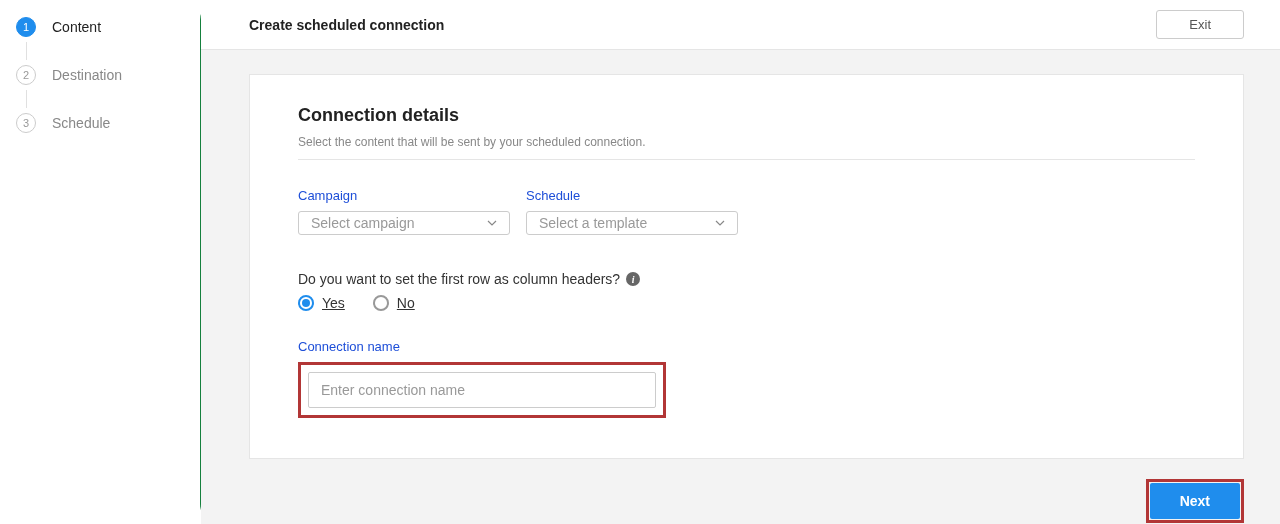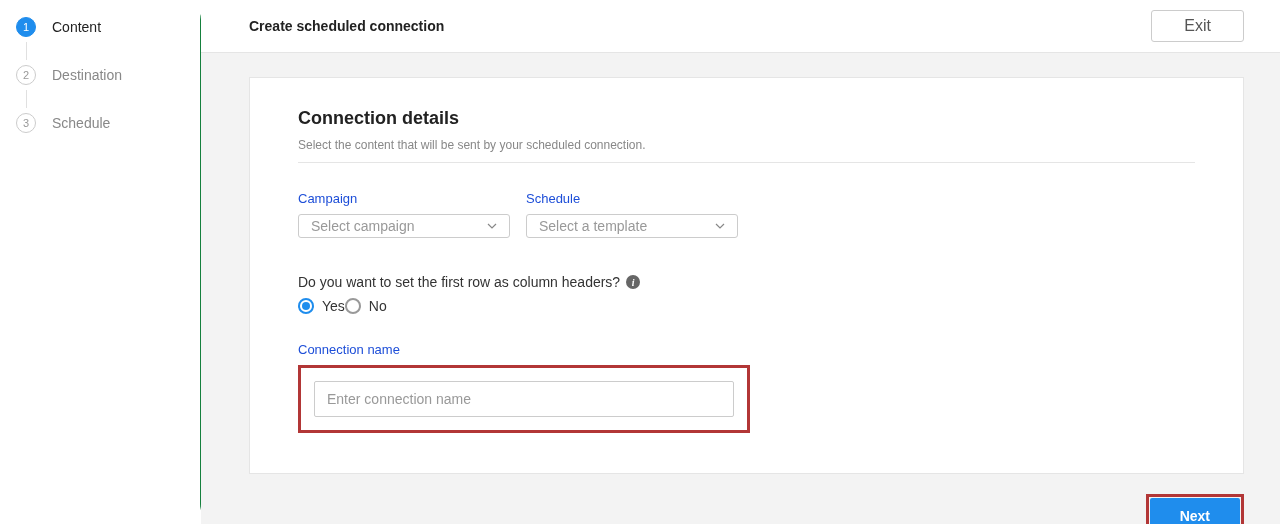--- a/index.html
+++ b/index.html
@@ -8,41 +8,41 @@
     .sidebar { width: 200px; padding: 12px 16px; background: #fff; }
     .step { display: flex; align-items: center; gap: 16px; height: 30px; cursor: pointer; }
     .step-num { width: 20px; height: 20px; border-radius: 50%; display: flex; align-items: center; justify-content: center; font-size: 11px; color: #999; border: 1px solid #ccc; background: #fff; flex-shrink: 0; }
     .step.active .step-num { background: #1f8ded; border-color: #1f8ded; color: #fff; }
     .step-label { font-size: 14px; color: #888; }
     .step.active .step-label { color: #222; }
     .step-connector { width: 1px; height: 18px; background: #e0e0e0; margin-left: 10px; }
     .main { flex: 1; display: flex; flex-direction: column; border-left: 1px solid #15803d; border-radius: 20px; }
     .header { display: flex; justify-content: space-between; align-items: center; padding: 10px 36px 10px 48px; border-bottom: 1px solid #e5e5e5; background: #fff; }
     .header-title { font-size: 14px; font-weight: 600; color: #222; }
-    .exit-btn { padding: 6px 32px; border: 1px solid #ccc; background: #fff; border-radius: 3px; font-size: 16px; color: #555; cursor: pointer; }
+    .exit-btn { padding: 6px 32px; border: 1px solid #ccc; background: #fff; border-radius: 3px; font-size: 13px; color: #555; cursor: pointer; }
     .content-area { flex: 1; background: #f3f3f3; padding: 24px 36px 12px 48px; overflow: auto; position: relative; }
     .card { background: #fff; border: 1px solid #e5e5e5; padding: 30px 48px 40px; }
     .section-title { font-size: 18px; font-weight: 600; color: #222; margin-bottom: 9px; }
     .section-sub { font-size: 12px; color: #888; padding-bottom: 10px; border-bottom: 1px solid #e5e5e5; margin-bottom: 28px; }
     .fields-row { display: flex; gap: 16px; margin-bottom: 36px; }
     .field { display: flex; flex-direction: column; }
     .field-label { font-size: 13px; color: #1d4ed8; margin-bottom: 8px; }
     .select { width: 212px; height: 24px; border: 1px solid #ccc; border-radius: 3px; display: flex; align-items: center; justify-content: space-between; padding: 0 12px; cursor: pointer; background: #fff; }
     .select-text { color: #999; font-size: 14px; }
     .chevron { width: 10px; height: 10px; }
     .question { font-size: 14px; color: #333; margin-bottom: 8px; display: flex; align-items: center; gap: 6px; }
     .info-icon { width: 14px; height: 14px; border-radius: 50%; background: #666; color: #fff; display: inline-flex; align-items: center; justify-content: center; font-size: 10px; font-style: italic; font-family: Georgia, serif; font-weight: bold; }
-    .radio-row { display: flex; align-items: center; margin-bottom: 28px; }
+    .radio-row { display: flex; gap: 28px; align-items: center; margin-bottom: 28px; text-decoration: underline; }
     .radio-opt { display: flex; align-items: center; gap: 8px; cursor: pointer; }
     .radio-circle { width: 16px; height: 16px; border-radius: 50%; border: 2px solid #999; display: flex; align-items: center; justify-content: center; }
     .radio-opt.selected .radio-circle { border-color: #1f8ded; }
     .radio-dot { width: 8px; height: 8px; border-radius: 50%; background: #1f8ded; display: none; }
     .radio-opt.selected .radio-dot { display: block; }
     .radio-label { font-size: 14px; color: #333; }
-    .conn-name-wrap { border: 3px solid #b23636; padding: 13px; width: 452px; }
+    .conn-name-wrap { border: 3px solid #b23636; padding: 7px; width: 368px; }
     .conn-name-input { width: 100%; height: 36px; border: 1px solid #ccc; border-radius: 2px; padding: 0 12px; font-size: 14px; color: #333; outline: none; }
     .conn-name-input::placeholder { color: #999; }
     .footer { display: flex; justify-content: flex-end; margin-top: 20px; }
     .next-wrap { border: 3px solid #b23636; padding: 1px; }
     .next-btn { background: #1f8ded; color: #fff; border: none; padding: 10px 30px; font-size: 14px; font-weight: 600; border-radius: 2px; cursor: pointer; }
   </style>
 </head>
 <body>
 
 <div class="app">

